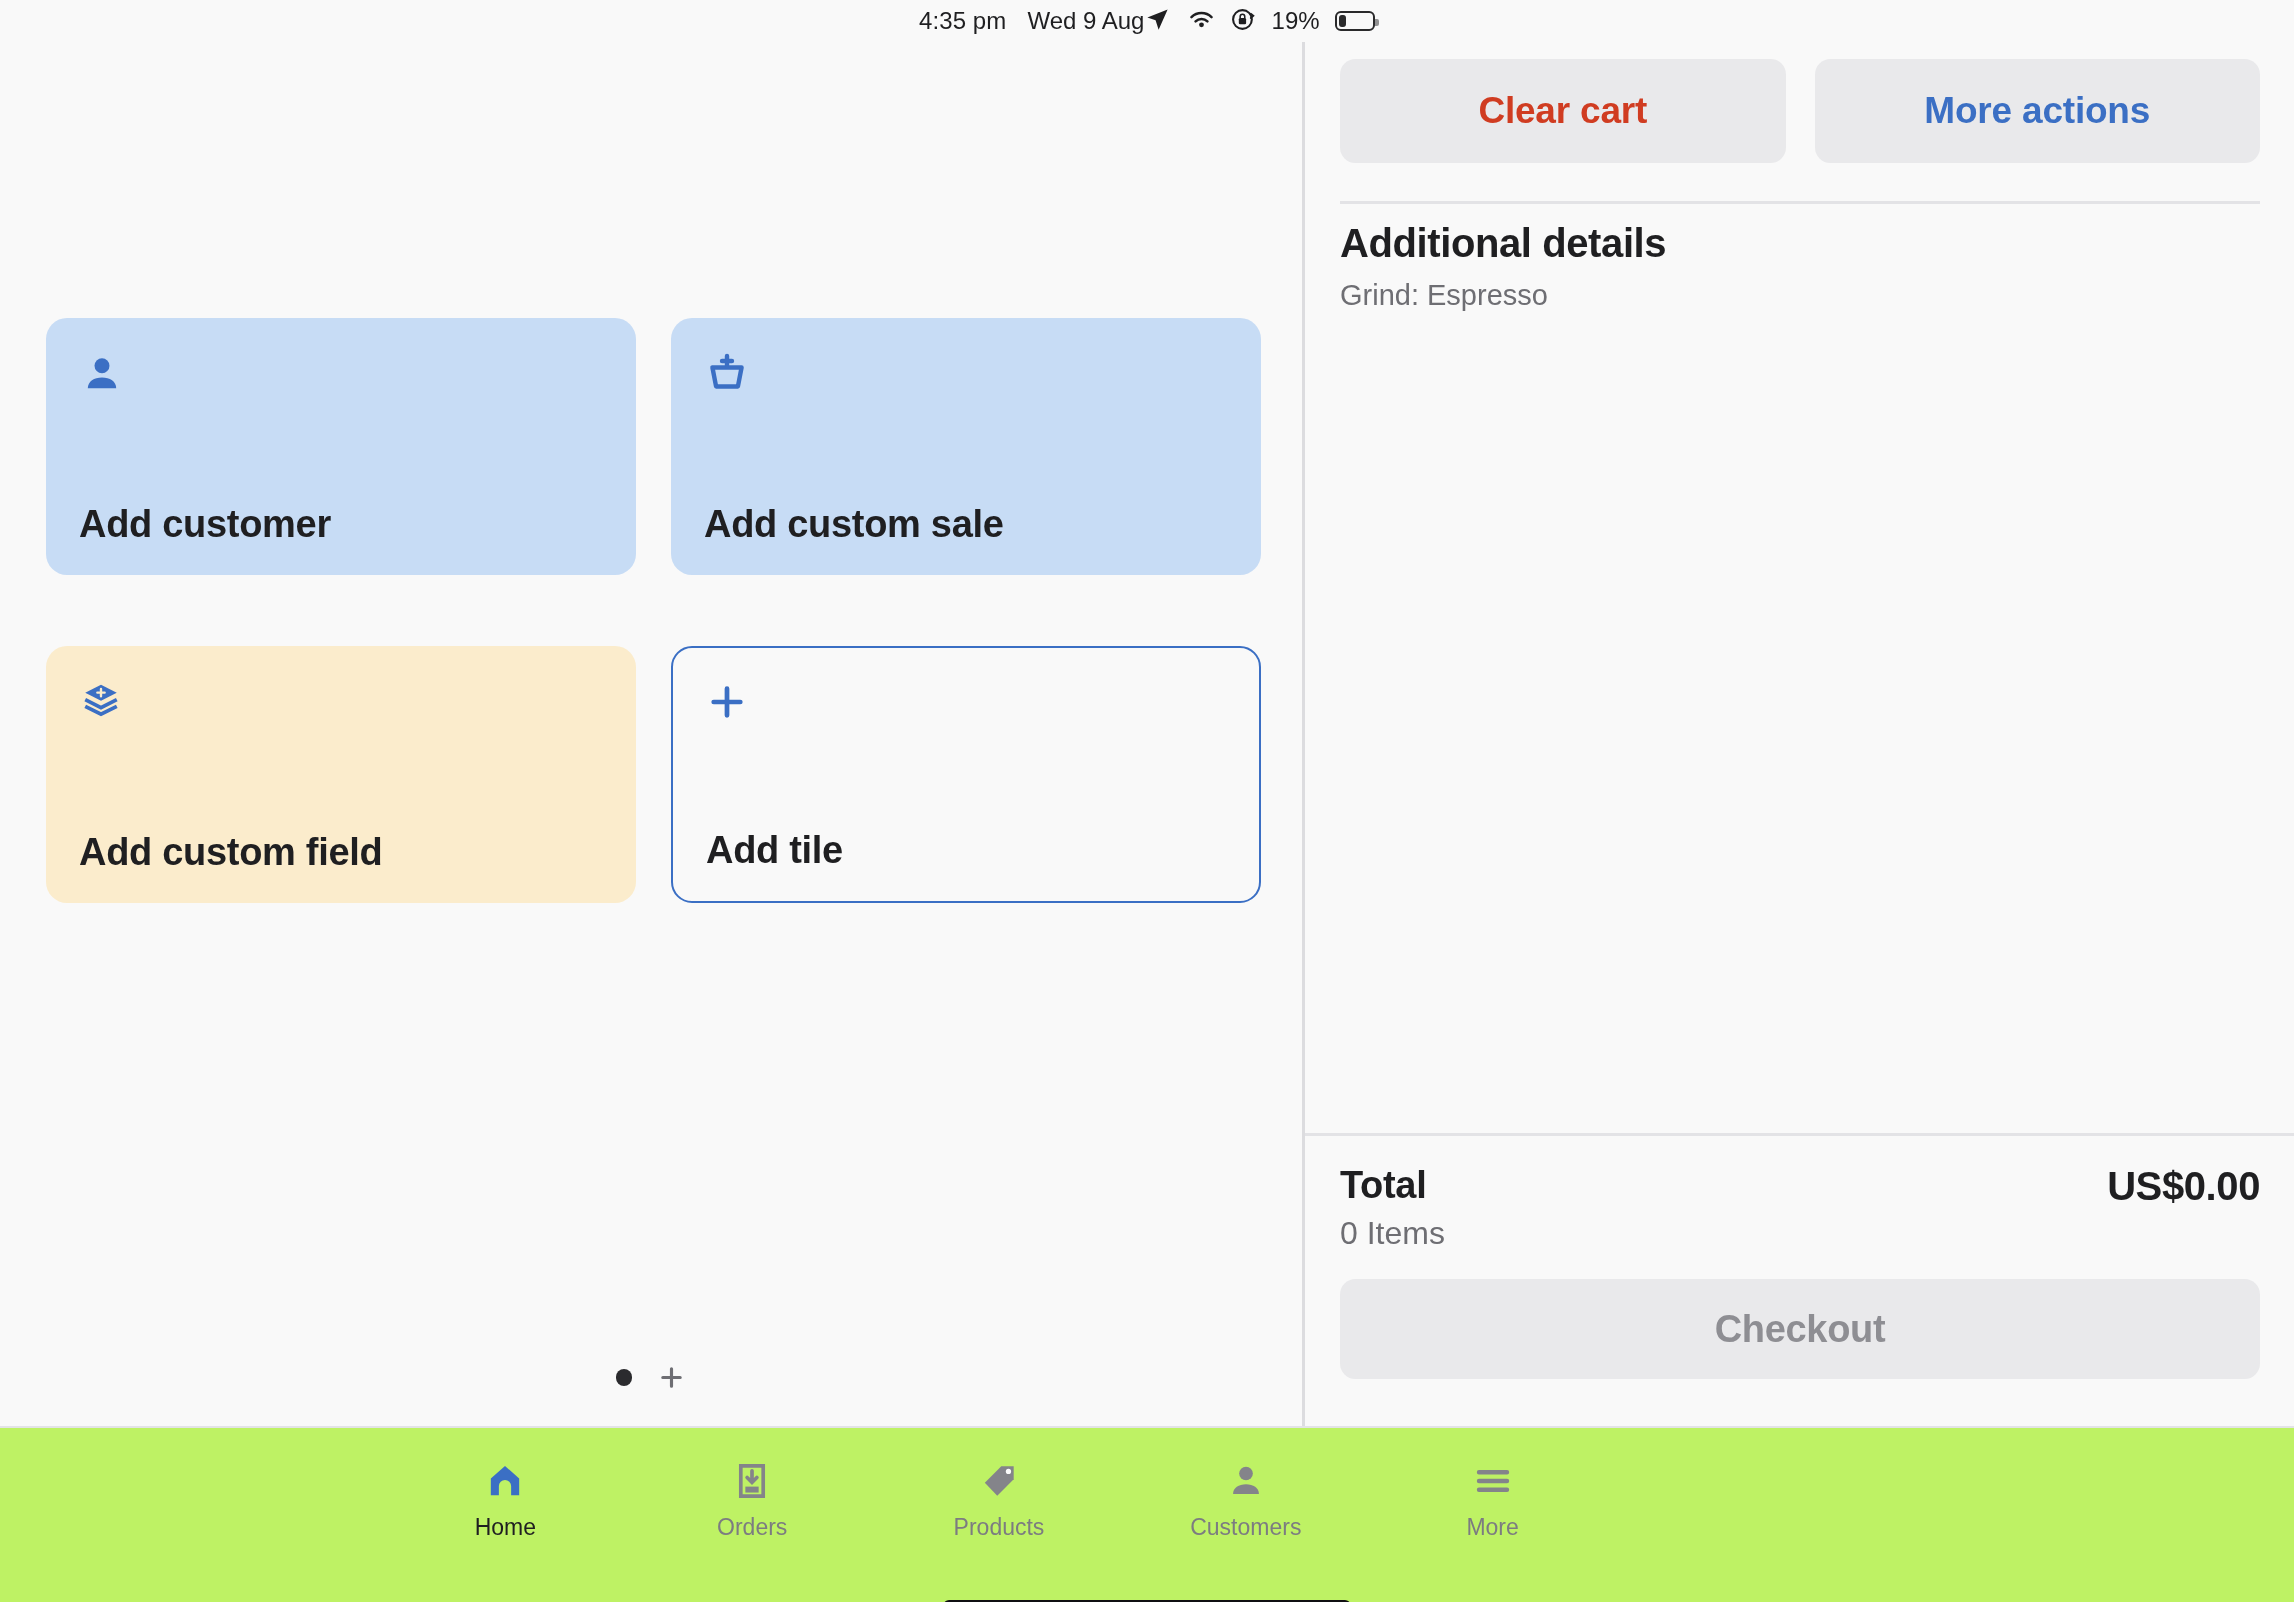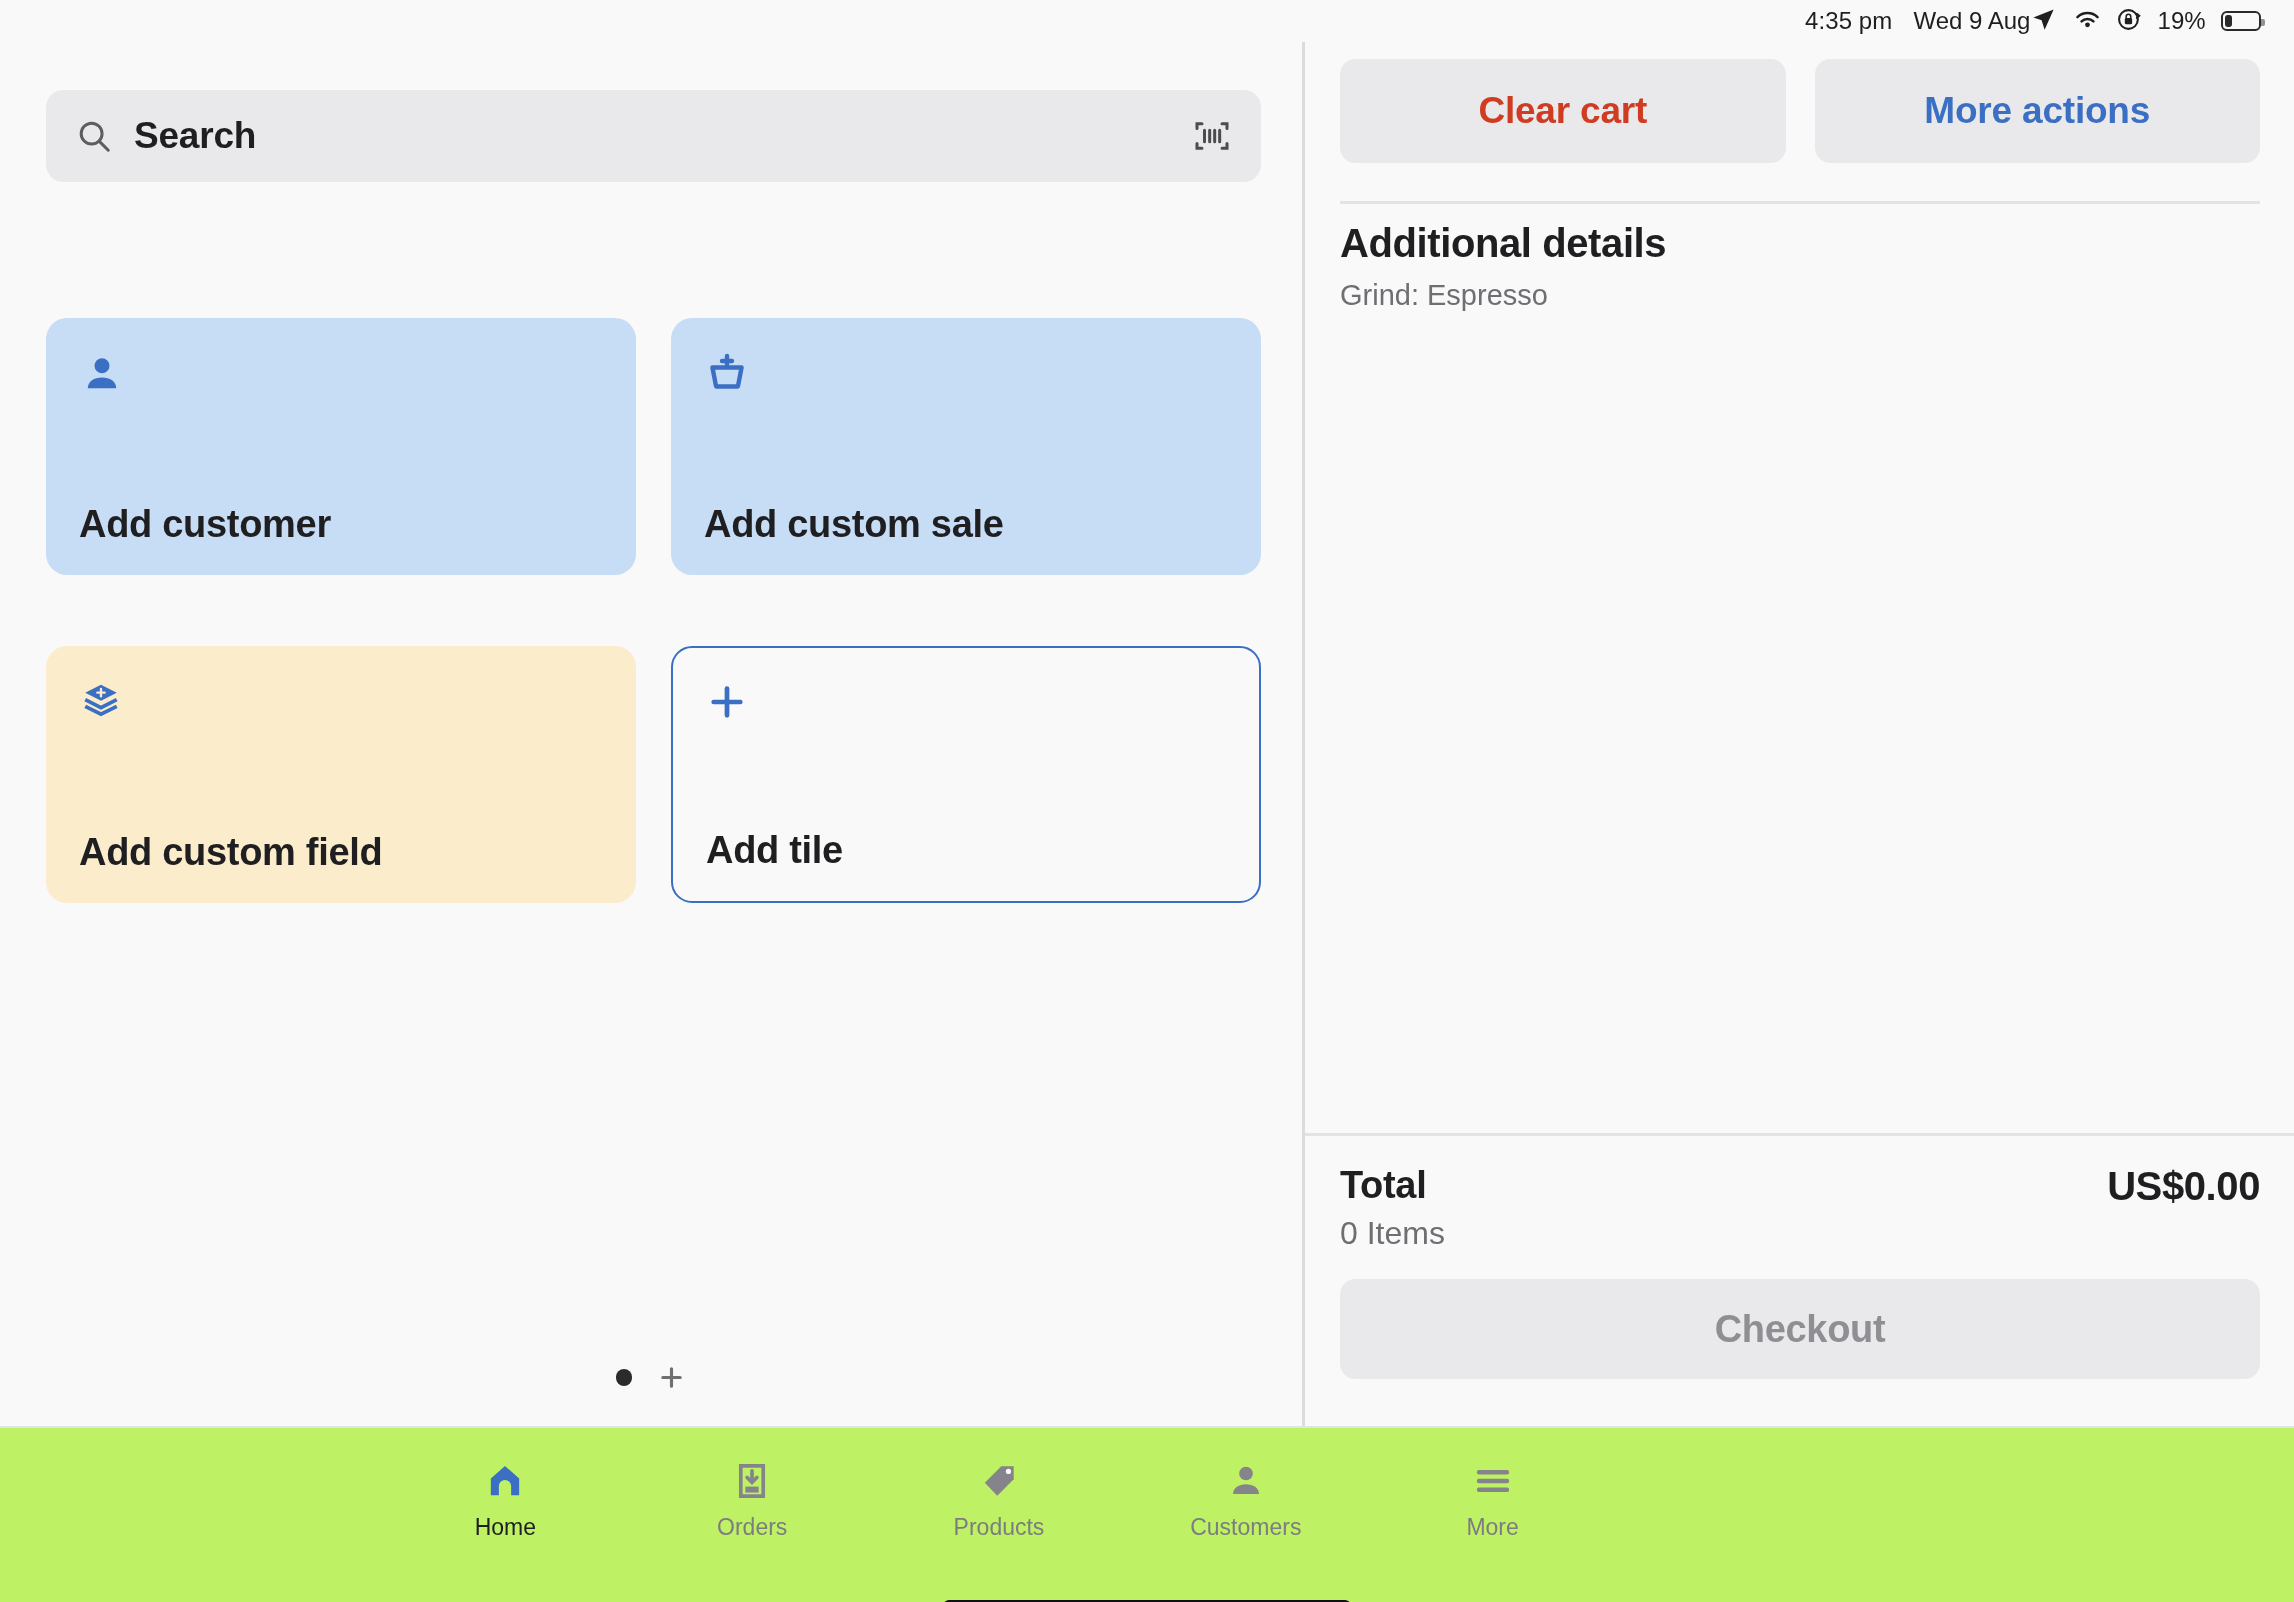--- a/index.html
+++ b/index.html
@@ -8,21 +8,21 @@
     font-family:"Liberation Sans", sans-serif;
     background:#f9f9f9;
     color:#1f1f21;
     -webkit-font-smoothing:antialiased;
     overflow:hidden;
   }
 
   
   .statusbar{
     position:absolute; top:0; left:0; width:2294px; height:42px;
-    display:flex; align-items:center; justify-content:flex-end;
+    display:flex; align-items:center; justify-content:center;
     padding:0 33px 0 33px;
   }
   .sb-left{ display:flex; align-items:baseline; gap:21px; }
   .sb-time{ font-size:24px; font-weight:400; letter-spacing:0.1px; }
   .sb-date{ font-size:24px; font-weight:400; }
   .sb-right{ display:flex; align-items:center; gap:15.4px; }
   .sb-pct{ font-size:24px; }
   .batt{
     width:40px; height:20px; border:2.1px solid #1f1f21; border-radius:5.8px;
     position:relative; opacity:.95;
@@ -197,37 +197,20 @@
     <span class="batt">
         <span class="batt-fill"></span>
       </span>
   </div>
 </div>
 
 <div class="content">
 
   <div class="left-pane">
 
-    <div class="searchbar">
-      <span class="search-mag">
-        <svg width="38" height="38" viewBox="0 0 24 24">
-          <circle cx="10.5" cy="10.5" r="6.6" fill="none" stroke="#5c5c61" stroke-width="1.9"></circle>
-          <path d="M15.4 15.4L21 21" stroke="#5c5c61" stroke-width="1.9" stroke-linecap="round"></path>
-        </svg>
-      </span>
-      <span class="search-text">Search</span>
-      <span class="scan-icon">
-        <svg width="40" height="40" viewBox="0 0 24 24">
-          <g fill="none" stroke="#4b4b50" stroke-width="1.8" stroke-linecap="round">
-            <path d="M3 7.5V4.6h3M21 7.5V4.6h-3M3 16.5v2.9h3M21 16.5v2.9h-3"></path>
-            <path d="M7.5 8.6v6.8M10.6 8.6v6.8M13.6 8.6v6.8M16.6 8.6v6.8"></path>
-          </g>
-        </svg>
-      </span>
-    </div>
 
     <div class="tiles">
 
       <div class="tile blue">
         <span class="tile-icon">
           <svg width="46" height="46" viewBox="0 0 24 24">
             <circle cx="12" cy="7.7" r="3.9" fill="#3b6fc4"></circle>
             <path d="M4.6 19.4c0-3.6 3.3-5.6 7.4-5.6s7.4 2 7.4 5.6z" fill="#3b6fc4"></path>
           </svg>
         </span>

